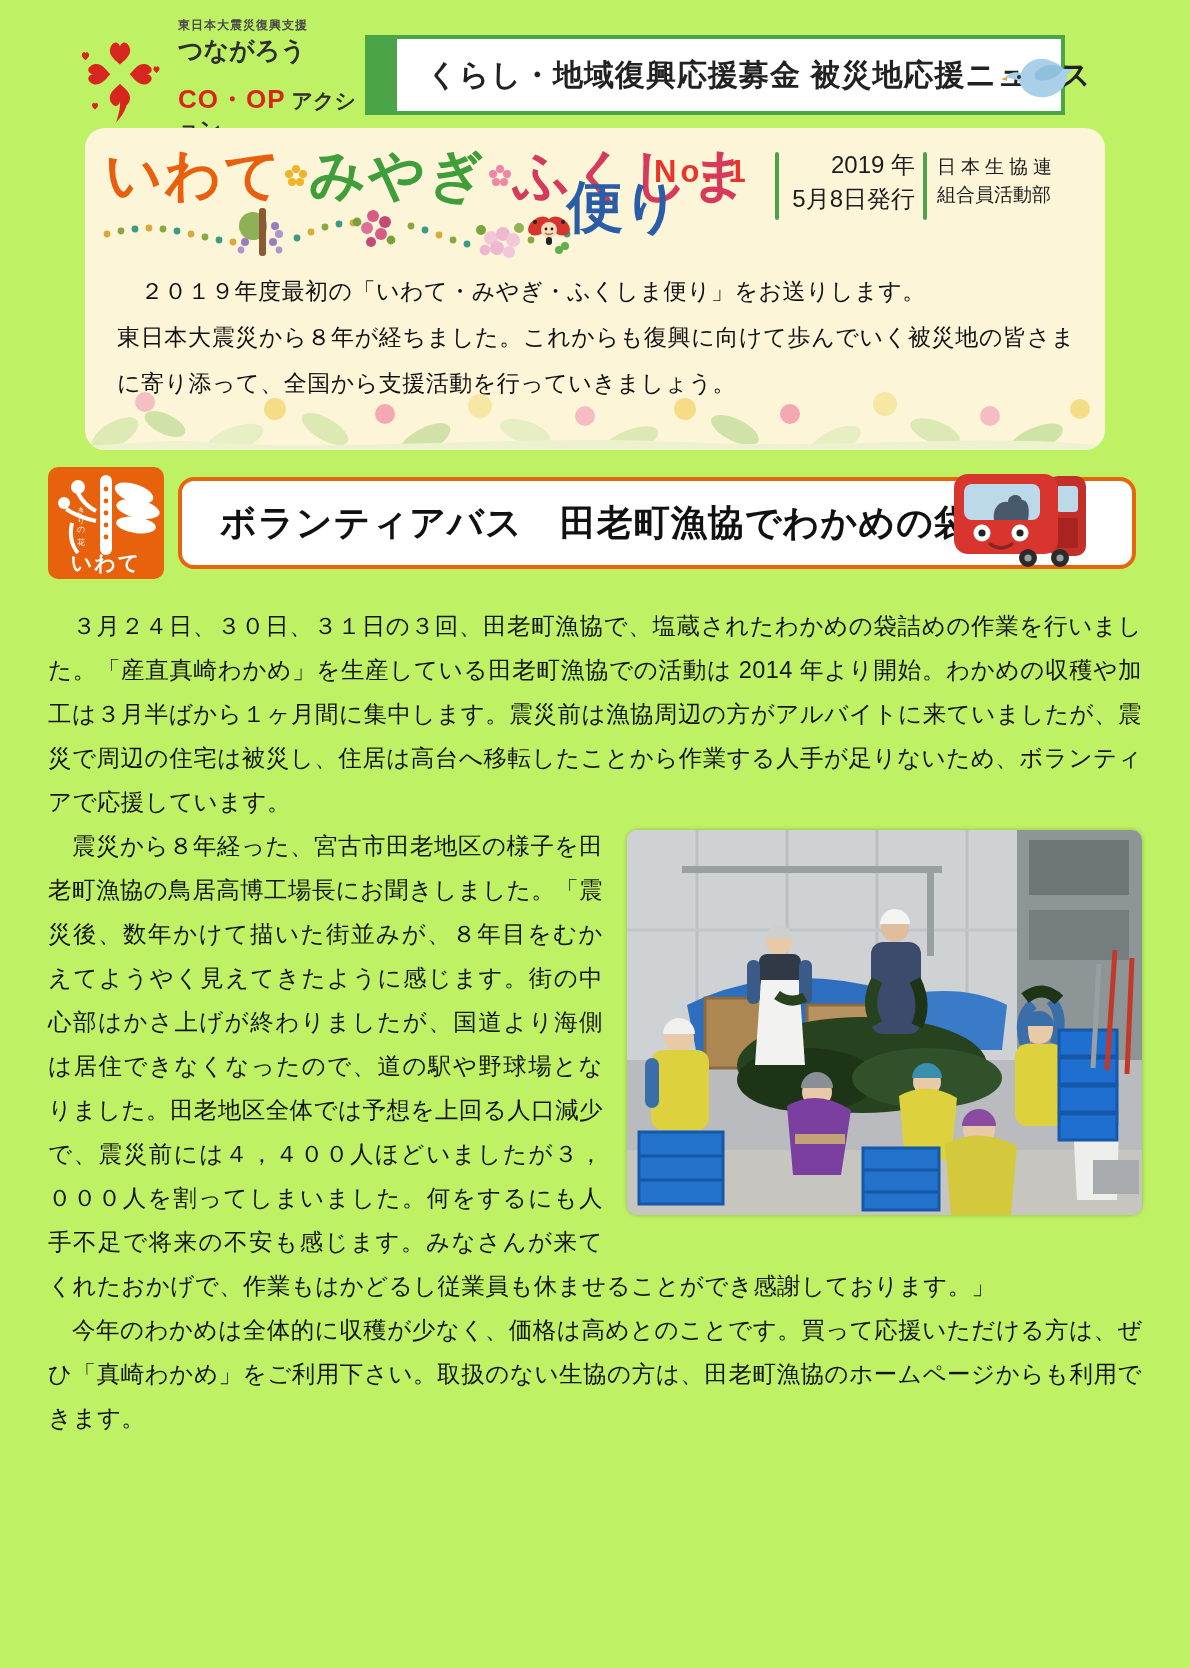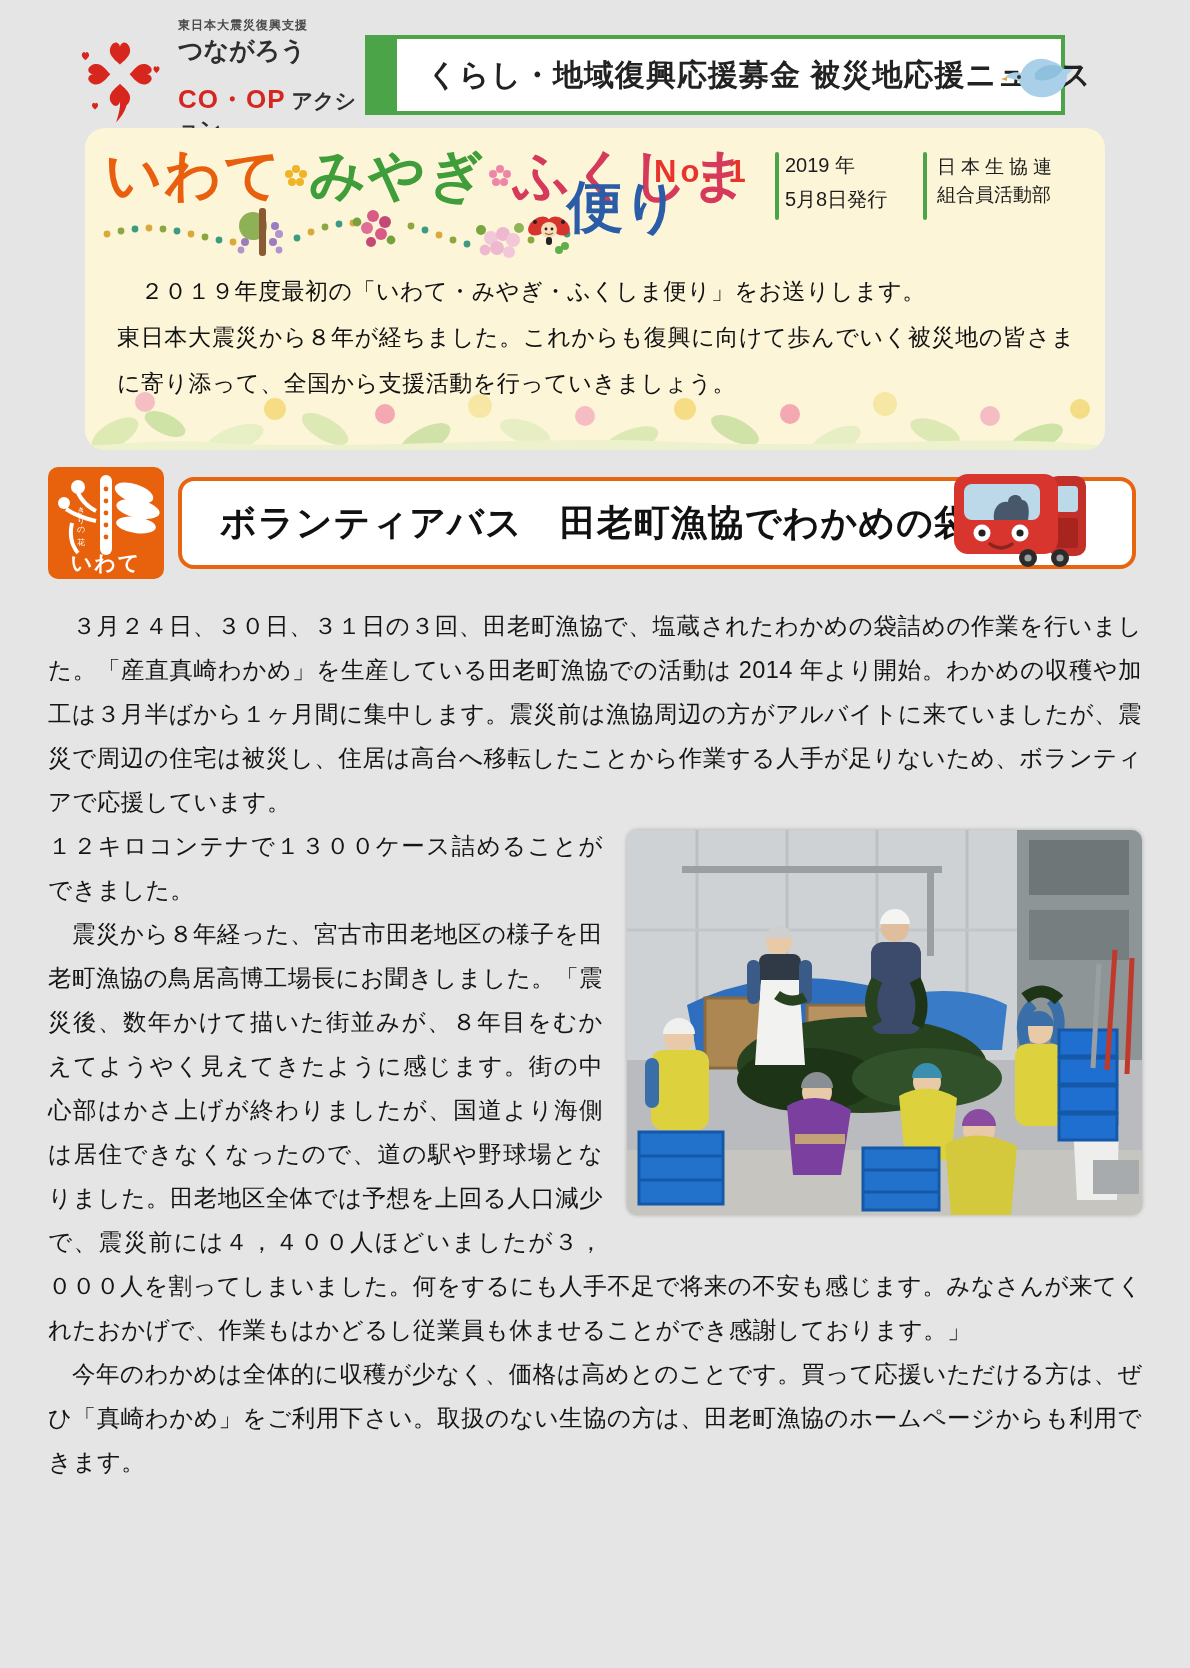--- a/index.html
+++ b/index.html
@@ -1,17 +1,17 @@
 <!DOCTYPE html>
 <html><head>
 <meta charset="utf-8">
 <style>
   html,body{margin:0;padding:0;background:#ffffff;}
   .page{
-    position:relative;width:1190px;height:1668px;background:#e5e5e5;overflow:hidden;
+    position:relative;width:1190px;height:1668px;background:#bef264;overflow:hidden;
     font-family:"Liberation Sans","DejaVu Sans",sans-serif;color:#1c1c1c;
   }
   
   .logo{position:absolute;left:72px;top:34px;width:290px;height:92px;display:flex;align-items:center;}
   .logo-mark{width:96px;height:96px;flex:0 0 auto;}
   .logo-text{margin-left:10px;line-height:1.25;}
   .logo-tagline{font-size:12px;font-weight:bold;color:#4a4a4a;letter-spacing:1px;}
   .logo-name1{font-size:25px;font-weight:bold;color:#2e2e2e;margin-top:2px;}
   .logo-name2{font-size:21px;font-weight:bold;color:#2e2e2e;margin-top:17px;}
   .logo-coop{color:#d7261e;font-size:26px;letter-spacing:1px;}
@@ -28,21 +28,21 @@
     position:absolute;left:85px;top:128px;width:1020px;height:322px;background:#fdf5d8;
     border-radius:20px;overflow:hidden;
   }
   .mast-title{position:absolute;left:20px;top:10px;display:flex;align-items:center;font-weight:bold;font-size:56px;letter-spacing:2px;}
   .mast-title .sep{margin:0 2px;display:flex;align-items:center;}
   .mast-suffix{position:absolute;left:482px;top:42px;font-size:56px;font-weight:bold;font-family:Liberation Serif, serif;}
   .mast-decor{position:absolute;left:16px;top:72px;}
   .issue-no{position:absolute;left:569px;top:26px;font-size:31px;font-weight:bold;color:#e8352b;letter-spacing:4px;}
   .vdiv{position:absolute;top:24px;width:4px;height:68px;background:#4ba447;border-radius:2px;}
   .vdiv1{left:690px;} .vdiv2{left:838px;}
-  .date-block{position:absolute;left:700px;top:18px;width:130px;text-align:left;font-size:20px;color:#1c1c1c;}
+  .date-block{position:absolute;left:700px;top:18px;width:130px;text-align:right;font-size:24px;color:#1c1c1c;}
   .date-block div{margin-top:4px;line-height:30px;}
   .org-block{position:absolute;left:852px;top:25px;font-size:19px;color:#1c1c1c;line-height:28px;}
   .org-line1{letter-spacing:5px;}
   .mast-intro{position:absolute;left:32px;top:142px;width:958px;font-size:23px;line-height:46px;letter-spacing:0.5px;color:#111;}
   .mast-intro p{margin:0;text-align:justify;font-family:Liberation Mono, monospace;}
   .mast-flowers{position:absolute;left:0;bottom:-4px;width:1020px;height:100px;}
   
   .section-box{
     position:absolute;left:178px;top:477px;width:958px;height:92px;box-sizing:border-box;
     background:#ffffff;border:4px solid #e8650f;border-radius:16px;display:flex;align-items:center;
@@ -411,19 +411,18 @@
               <line x1="236" y1="362" x2="312" y2="362"></line>
           </g>
           <g>
             <line x1="488" y1="120" x2="480" y2="240" stroke="#c0392b" stroke-width="5"></line>
             <line x1="505" y1="128" x2="500" y2="244" stroke="#c0392b" stroke-width="5"></line>
             <line x1="472" y1="134" x2="466" y2="238" stroke="#9aa0a2" stroke-width="5"></line>
           </g>
           <rect x="466" y="330" width="46" height="34" fill="#a7abad"></rect>
         </svg>
       </div>
-      <p>１２キロコンテナで１３００ケース詰めることができました。</p>
       <p>　震災から８年経った、宮古市田老地区の様子を田老町漁協の鳥居高博工場長にお聞きしました。「震災後、数年かけて描いた街並みが、８年目をむかえてようやく見えてきたように感じます。街の中心部はかさ上げが終わりましたが、国道より海側は居住できなくなったので、道の駅や野球場となりました。田老地区全体では予想を上回る人口減少で、震災前には４，４００人ほどいましたが３，０００人を割ってしまいました。何をするにも人手不足で将来の不安も感じます。みなさんが来てくれたおかげで、作業もはかどるし従業員も休ませることができ感謝しております。」</p>
       <p>　今年のわかめは全体的に収穫が少なく、価格は高めとのことです。買って応援いただける方は、ぜひ「真崎わかめ」をご利用下さい。取扱のない生協の方は、田老町漁協のホームページからも利用できます。</p>
     </div>
   </div>
 
 </div>
 
 </body></html>

